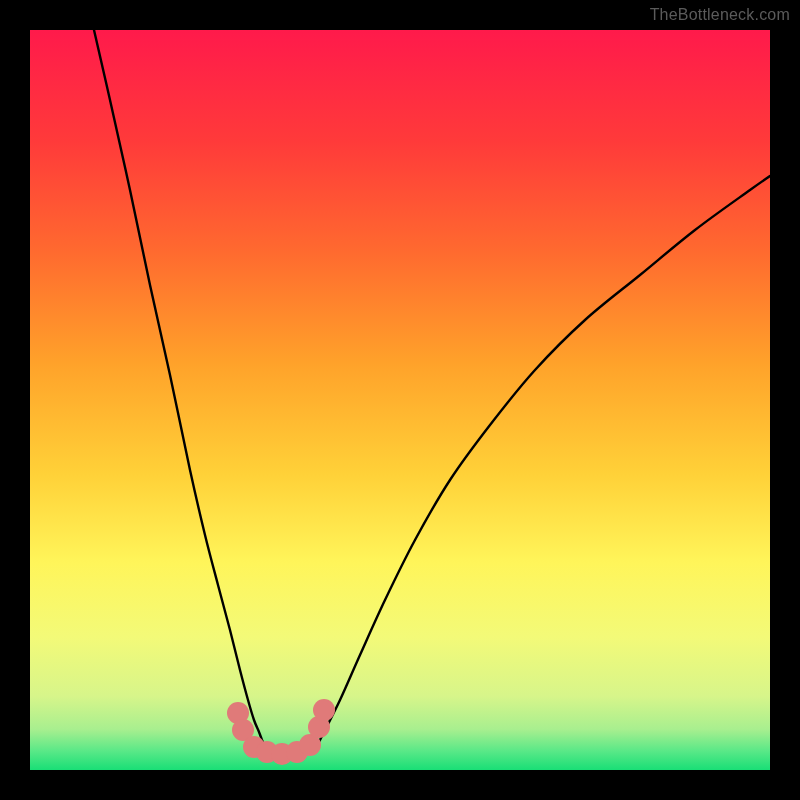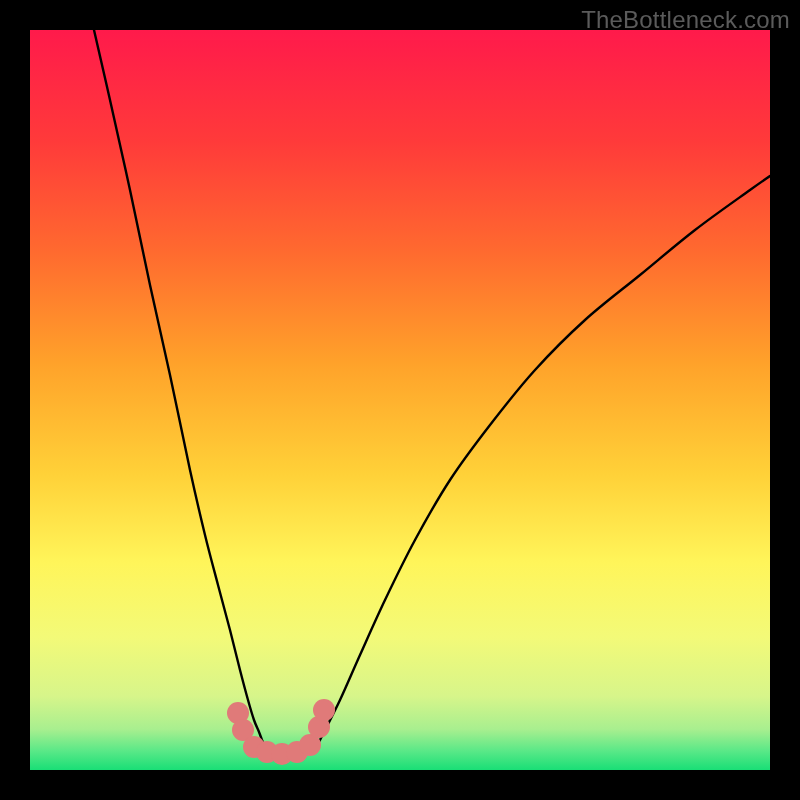--- a/index.html
+++ b/index.html
@@ -23,21 +23,21 @@
     top: 30px;
     width: 740px;
     height: 740px;
     overflow: hidden;
   }
   .watermark {
     position: absolute;
     top: 6px;
     right: 10px;
     color: #5b5b5b;
-    font-size: 24px;
+    font-size: 16px;
     font-weight: 500;
     letter-spacing: 0.2px;
     user-select: none;
   }
 </style>
 </head>
 <body>
 
 <div class="frame">
   <div class="watermark">TheBottleneck.com</div>

